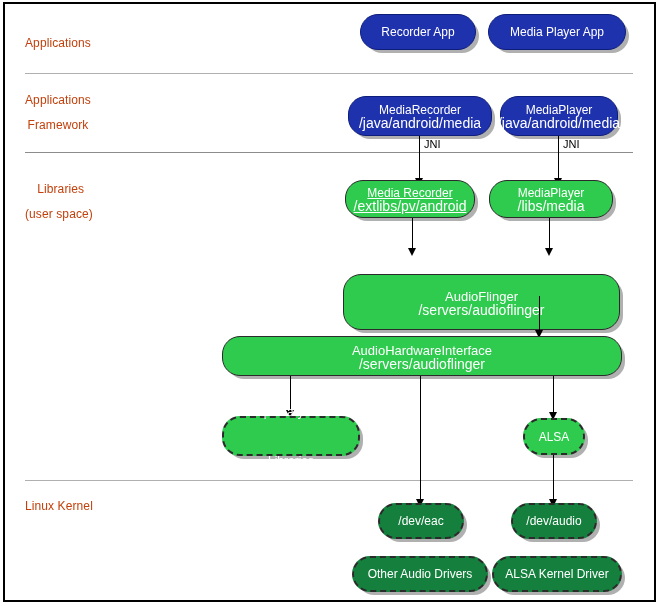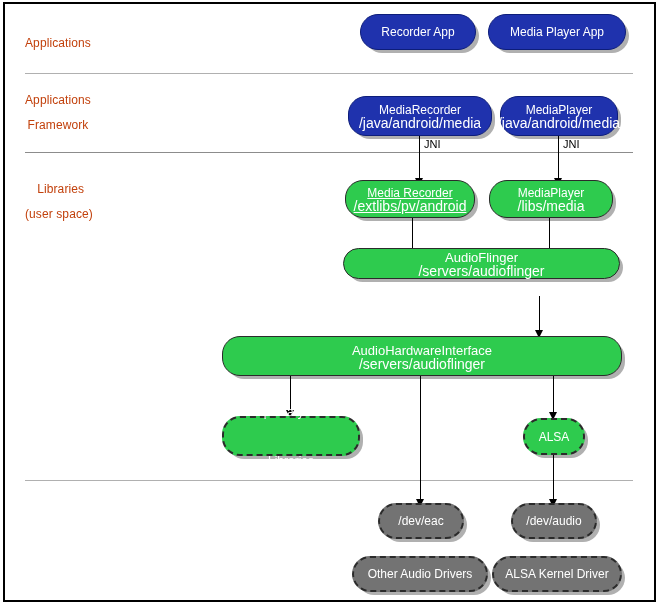--- a/index.html
+++ b/index.html
@@ -55,21 +55,21 @@
     box-shadow:4px 4px 0 -1px rgba(150,150,150,0.75);
     padding:0 6px;
   }
   .node .t1{font-size:12px;line-height:14px;white-space:pre;}
   .node .t2{font-size:14px;line-height:12px;white-space:pre;}
   .node.big .t1{font-size:13px;line-height:15px;}
 
   .node.blue{background:#1f32ad;border:1px solid #0d1d7a;}
   .node.green{background:#2ecb4e;border:1px solid #2b2b2b;}
   .node.green.dashed{border:2px dashed #2b2b2b;}
-  .node.red{background:#737373;border:2px dashed #2b2b2b;}
+  .node.red{background:#15803d;border:2px dashed #2b2b2b;}
 
   
   .vline{
     position:absolute;
     width:0;
     border-left:1.3px solid #000000;
   }
   .arrowhead{
     position:absolute;
     width:0;height:0;
@@ -95,20 +95,21 @@
   <div class="divider" style="left:25px;top:480px;width:608px;"></div>
 
   <div class="layer-label" style="left:25px;top:31px;">Applications</div>
 
   <div class="layer-label" style="left:25px;top:88px;">Applications
 Framework</div>
 
   <div class="layer-label" style="left:25px;top:177px;"> Libraries
 (user space)</div>
 
+  <div class="layer-label" style="left:25px;top:494px;">Linux Kernel</div>
 
   <div class="node blue" style="left:360px;top:14px;width:116px;height:36px;">
     <span class="t1">Recorder App</span>
   </div>
 
   <div class="node blue" style="left:488px;top:14px;width:138px;height:36px;">
     <span class="t1">Media Player App</span>
   </div>
 
   <div class="node blue" style="left:348px;top:96px;width:144px;height:40px;">
@@ -138,21 +139,21 @@
     <span class="t1">MediaPlayer</span>
     <span class="t2">/libs/media</span>
   </div>
 
   <div class="vline" style="left:412px;top:218px;height:36px;"></div>
   <div class="arrowhead" style="left:407.5px;top:248px;"></div>
 
   <div class="vline" style="left:549px;top:218px;height:36px;"></div>
   <div class="arrowhead" style="left:544.5px;top:248px;"></div>
 
-  <div class="node green big" style="left:343px;top:248px;width:277px;height:31px;">
+  <div class="node green big" style="left:343px;top:274px;width:277px;height:56px;">
     <span class="t1">AudioFlinger</span>
     <span class="t2">/servers/audioflinger</span>
   </div>
 
   <div class="vline" style="left:539px;top:296px;height:40px;"></div>
   <div class="arrowhead" style="left:534.5px;top:330px;"></div>
 
   <div class="node green big" style="left:222px;top:336px;width:400px;height:40px;">
     <span class="t1">AudioHardwareInterface</span>
     <span class="t2">/servers/audioflinger</span>

